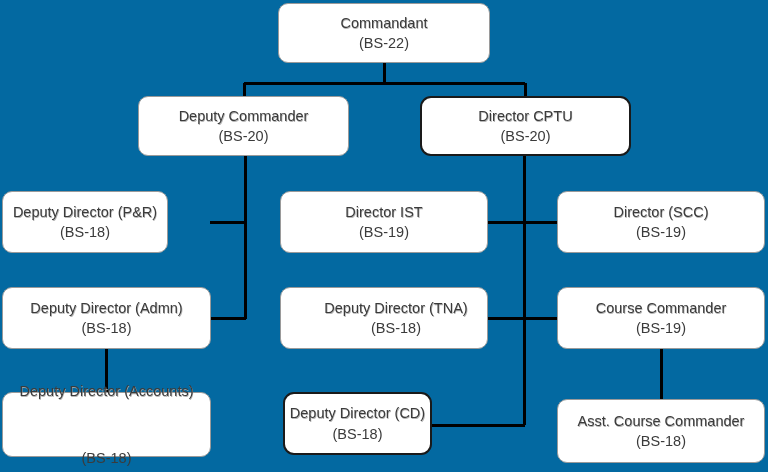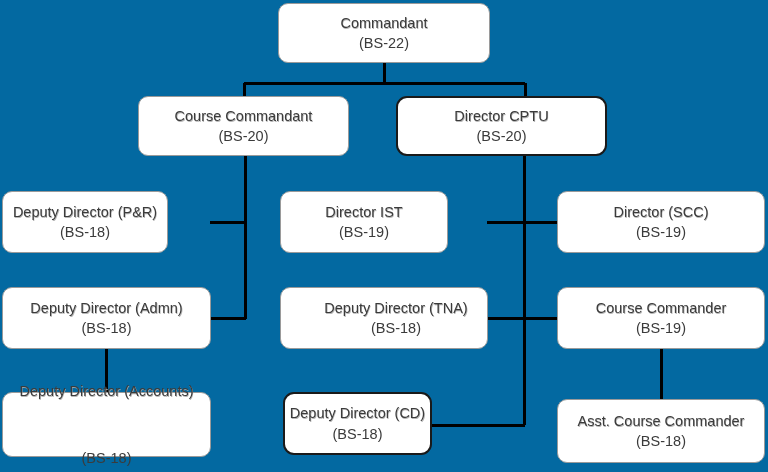--- a/index.html
+++ b/index.html
@@ -73,32 +73,32 @@
       <line y1="318" y2="318" x1="487" x2="558" stroke="#000000" stroke-width="3" shape-rendering="crispEdges"></line>
       <line y1="425" y2="425" x1="431" x2="525" stroke="#000000" stroke-width="3" shape-rendering="crispEdges"></line>
       <line x1="661" x2="661" y1="349" y2="400" stroke="#000000" stroke-width="3" shape-rendering="crispEdges"></line>
     </svg>
   <div id="node-layer">
       <div class="node" style="left: 278px; top: 3px; width: 212px; height: 60px;">
         <div class="node-title">Commandant</div>
         <div class="node-grade">(BS-22)</div>
       </div>
       <div class="node" style="left: 138px; top: 96px; width: 211px; height: 60px;">
-        <div class="node-title">Course Commandant</div>
+        <div class="node-title">Deputy Commander</div>
         <div class="node-grade">(BS-20)</div>
       </div>
-      <div class="node emphasis" style="left: 396px; top: 96px; width: 211px; height: 60px;">
+      <div class="node emphasis" style="left: 420px; top: 96px; width: 211px; height: 60px;">
         <div class="node-title">Director CPTU</div>
         <div class="node-grade">(BS-20)</div>
       </div>
       <div class="node" style="left: 2px; top: 191px; width: 166px; height: 62px;">
         <div class="node-title">Deputy Director (P&amp;R)</div>
         <div class="node-grade">(BS-18)</div>
       </div>
-      <div class="node" style="left: 280px; top: 191px; width: 168px; height: 62px;">
+      <div class="node" style="left: 280px; top: 191px; width: 208px; height: 62px;">
         <div class="node-title">Director IST</div>
         <div class="node-grade">(BS-19)</div>
       </div>
       <div class="node" style="left: 557px; top: 191px; width: 208px; height: 62px;">
         <div class="node-title">Director (SCC)</div>
         <div class="node-grade">(BS-19)</div>
       </div>
       <div class="node" style="left: 2px; top: 287px; width: 209px; height: 62px;">
         <div class="node-title">Deputy Director (Admn)</div>
         <div class="node-grade">(BS-18)</div>

